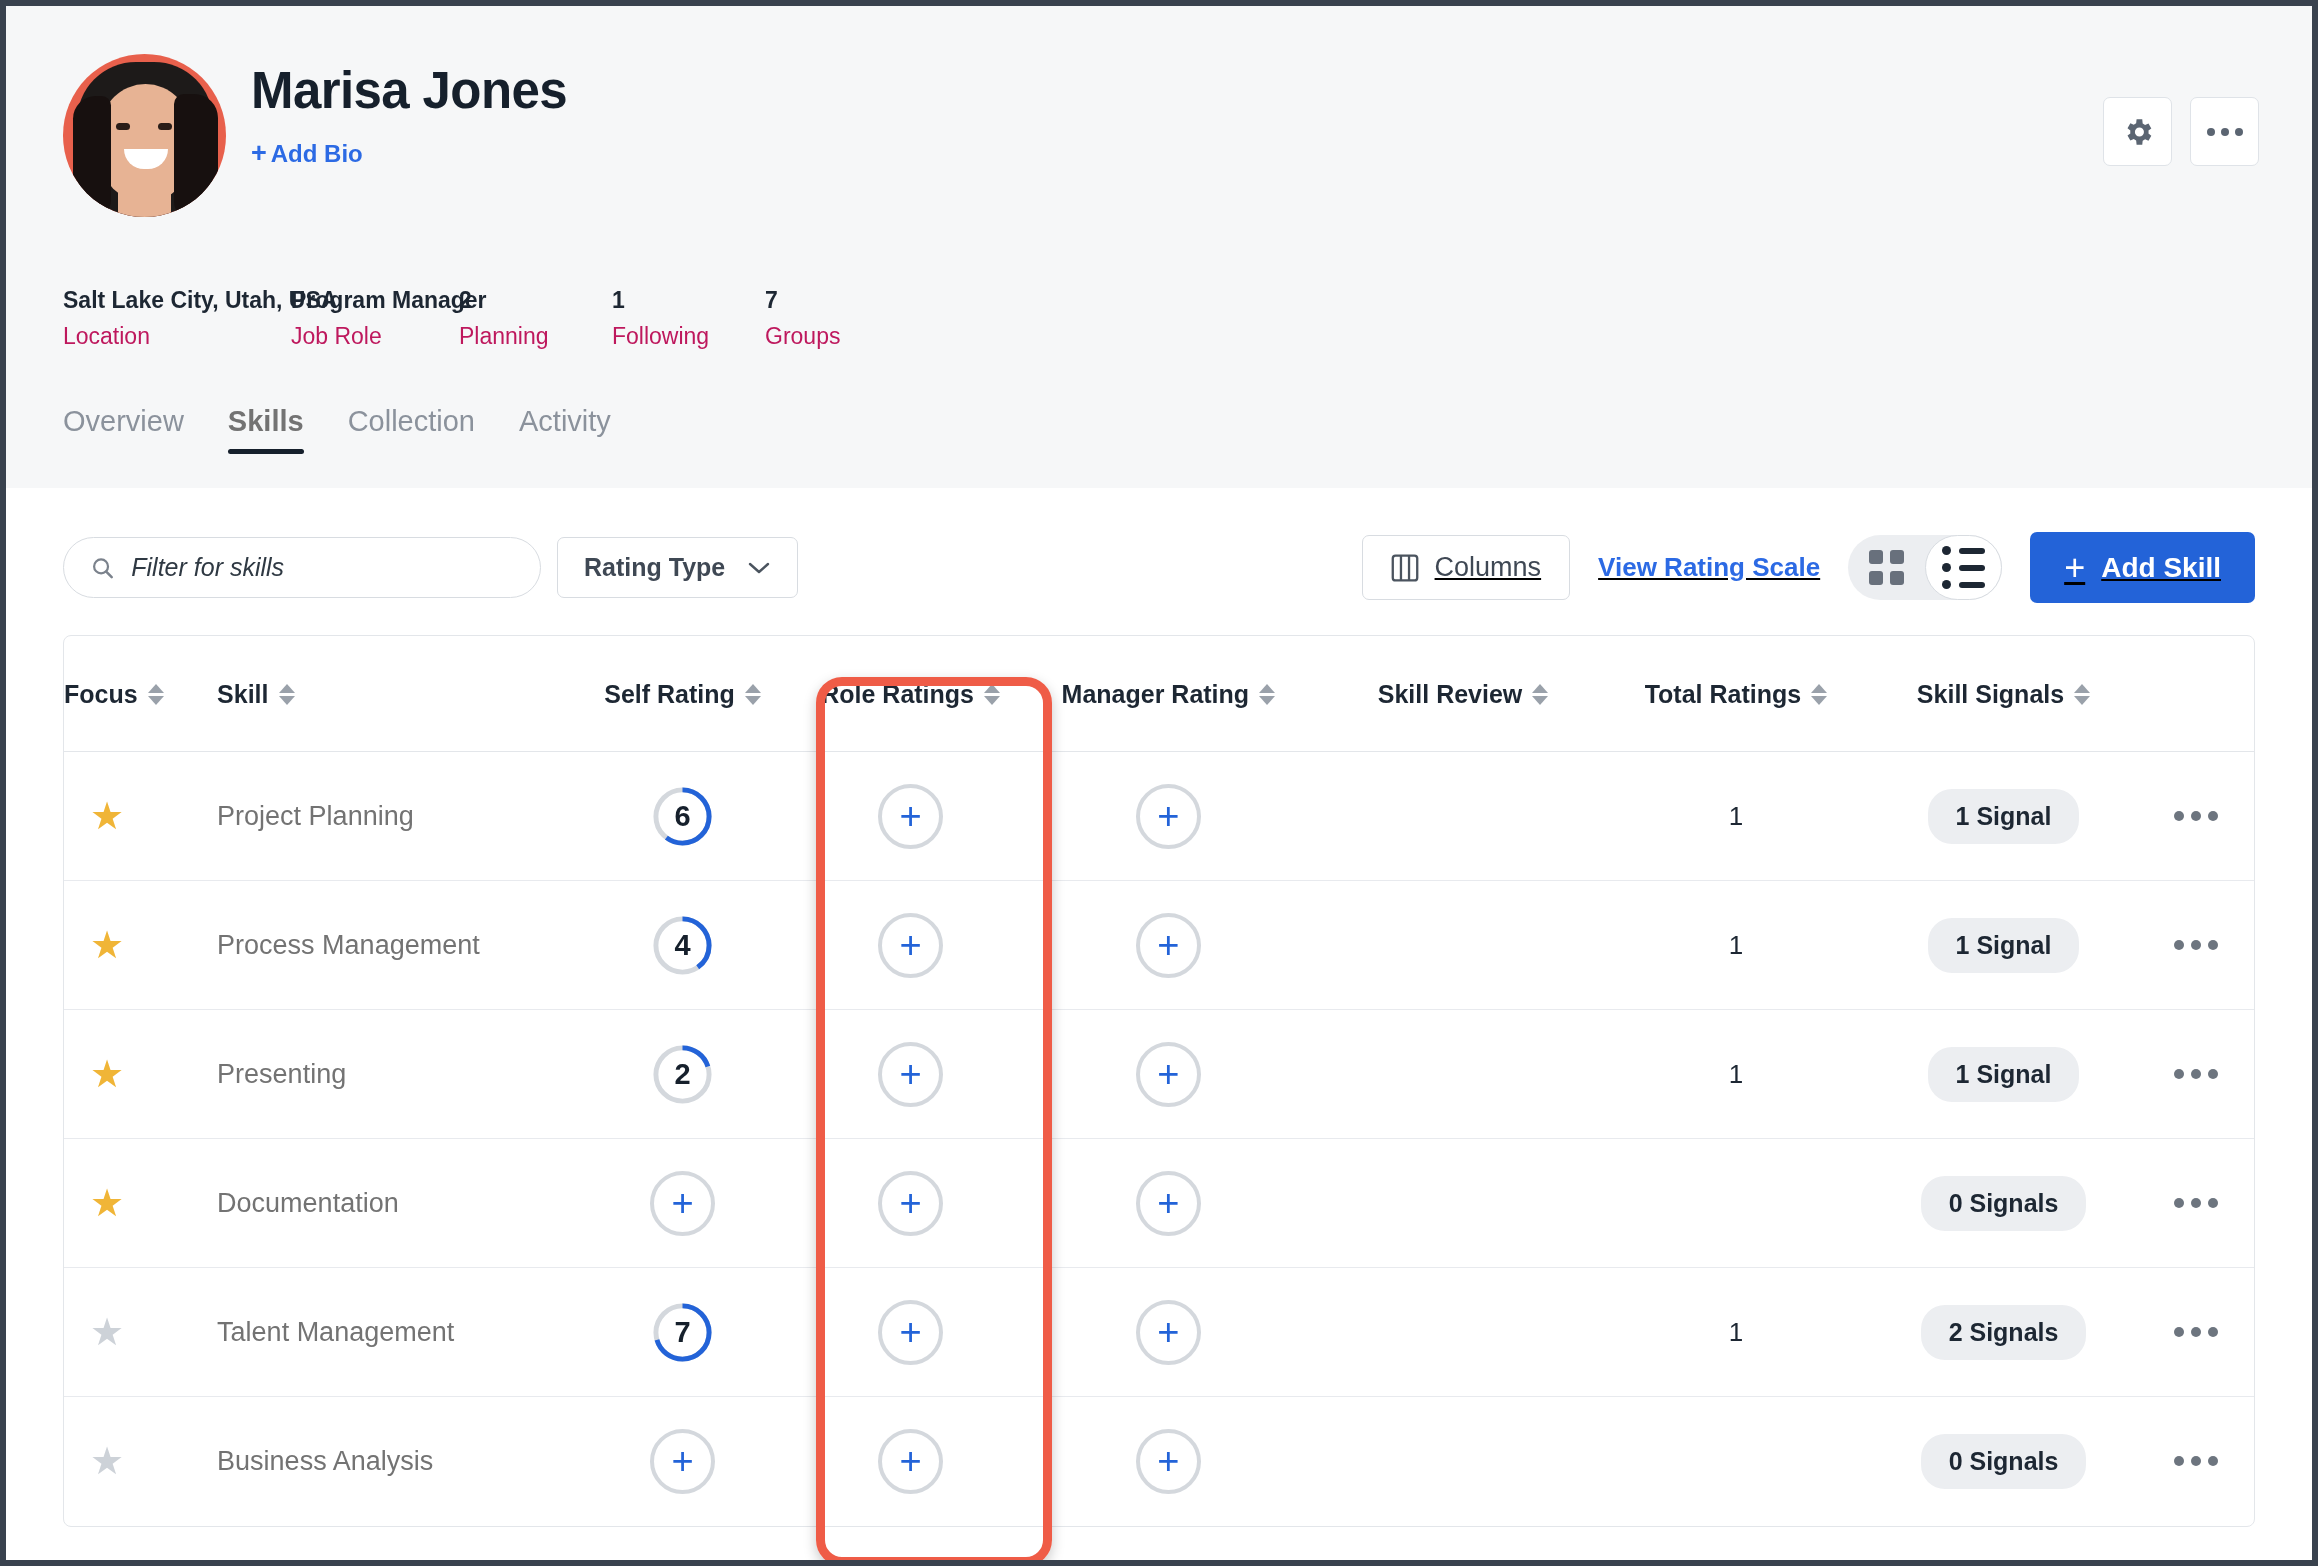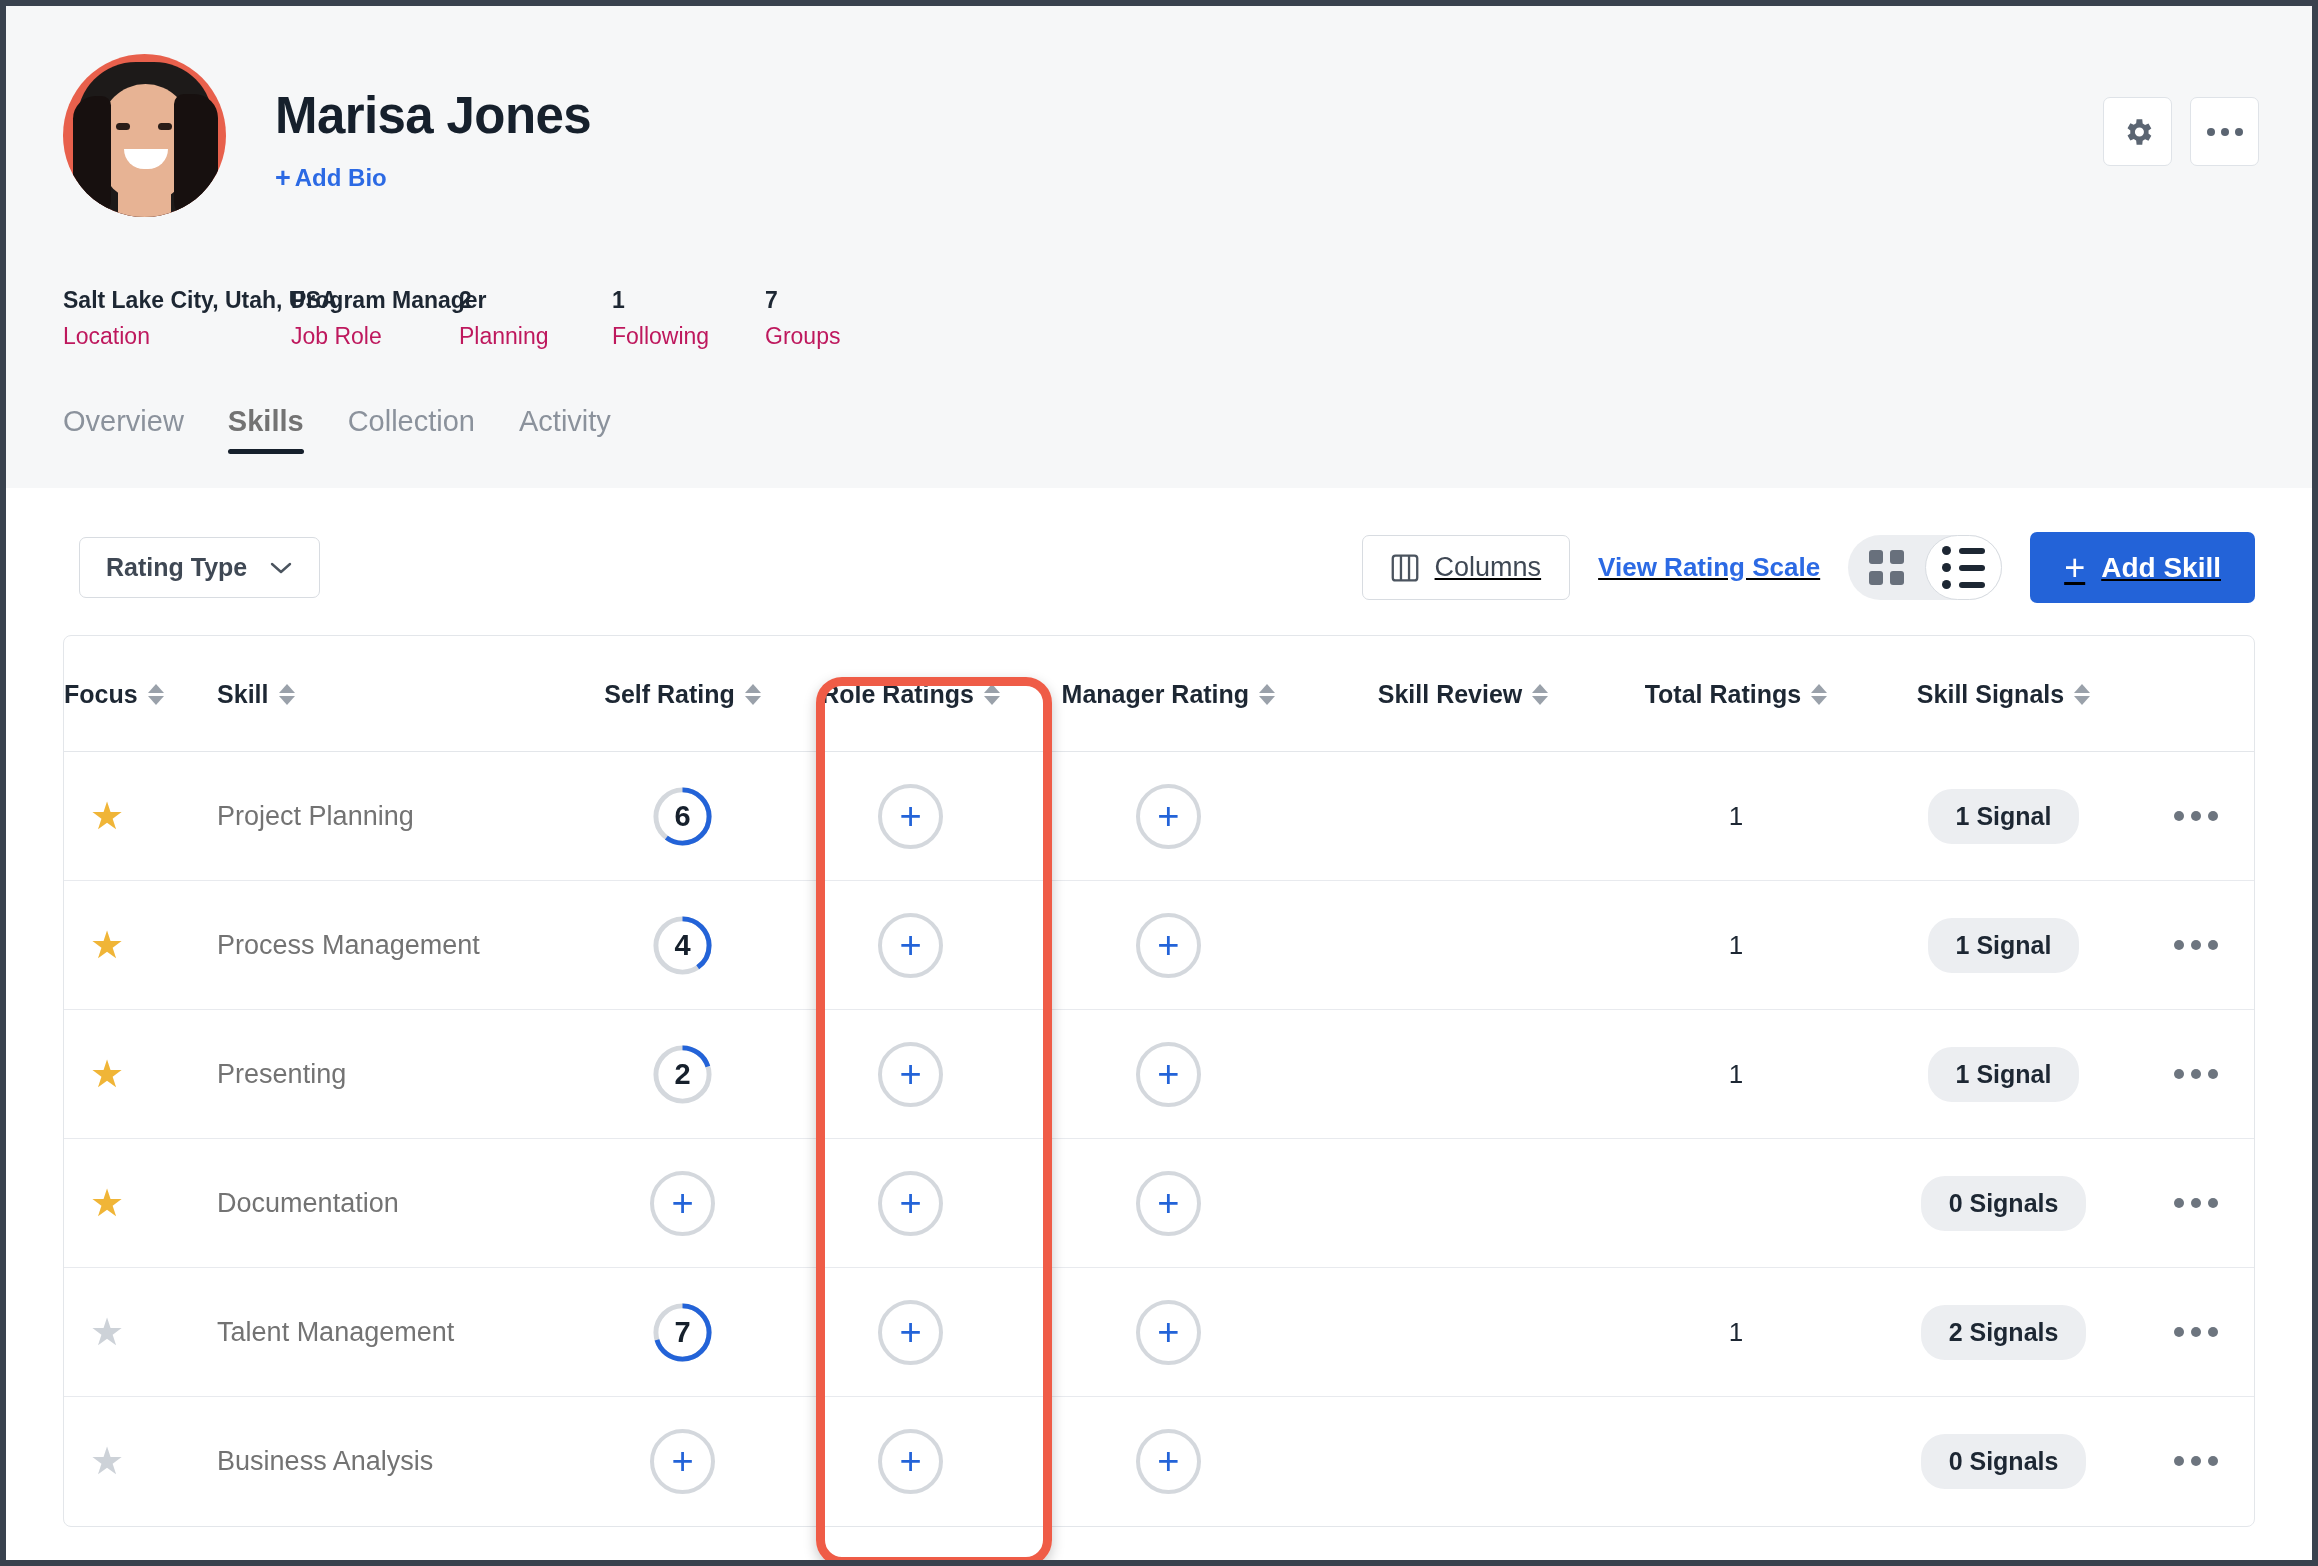--- a/index.html
+++ b/index.html
@@ -16,21 +16,21 @@
     overflow: hidden;
   }
 
   
   .profile-band {
     background: #f6f7f8;
     padding: 44px 57px 0 57px;
     position: relative;
     height: 482px;
   }
-  .id-row { display: flex; align-items: center; gap: 49px; }
+  .id-row { display: flex; align-items: flex-start; gap: 25px; }
   .avatar {
     width: 163px; height: 163px; border-radius: 50%;
     background: #e8604c;
     position: relative; overflow: hidden; flex: none;
     margin-top: 4px;
   }
   .av-hair {
     position: absolute; left: 14px; top: 8px; width: 136px; height: 158px;
     background: #1d1a19; border-radius: 59px 59px 48px 48px;
   }
@@ -262,20 +262,27 @@
 
     <div class="tabs">
       <div class="tab">Overview</div>
       <div class="tab active">Skills</div>
       <div class="tab">Collection</div>
       <div class="tab">Activity</div>
     </div>
   </div>
 
   <div class="toolbar">
+    <div class="search-box">
+      <svg width="28" height="28" viewBox="0 0 24 24">
+        <circle cx="10.5" cy="10.5" r="6.6" fill="none" stroke="#7b828c" stroke-width="2.1"></circle>
+        <line x1="15.4" y1="15.4" x2="20.6" y2="20.6" stroke="#7b828c" stroke-width="2.4" stroke-linecap="round"></line>
+      </svg>
+      <input type="text" placeholder="Filter for skills" style="">
+    </div>
 
     <div class="rating-type">
       <span>Rating Type</span>
       <svg width="24" height="14" viewBox="0 0 24 14">
         <polyline points="3,3 12,11 21,3" fill="none" stroke="#4b545f" stroke-width="2.4" stroke-linecap="round" stroke-linejoin="round"></polyline>
       </svg>
     </div>
 
     <div class="tb-right">
       <div class="columns-btn">

